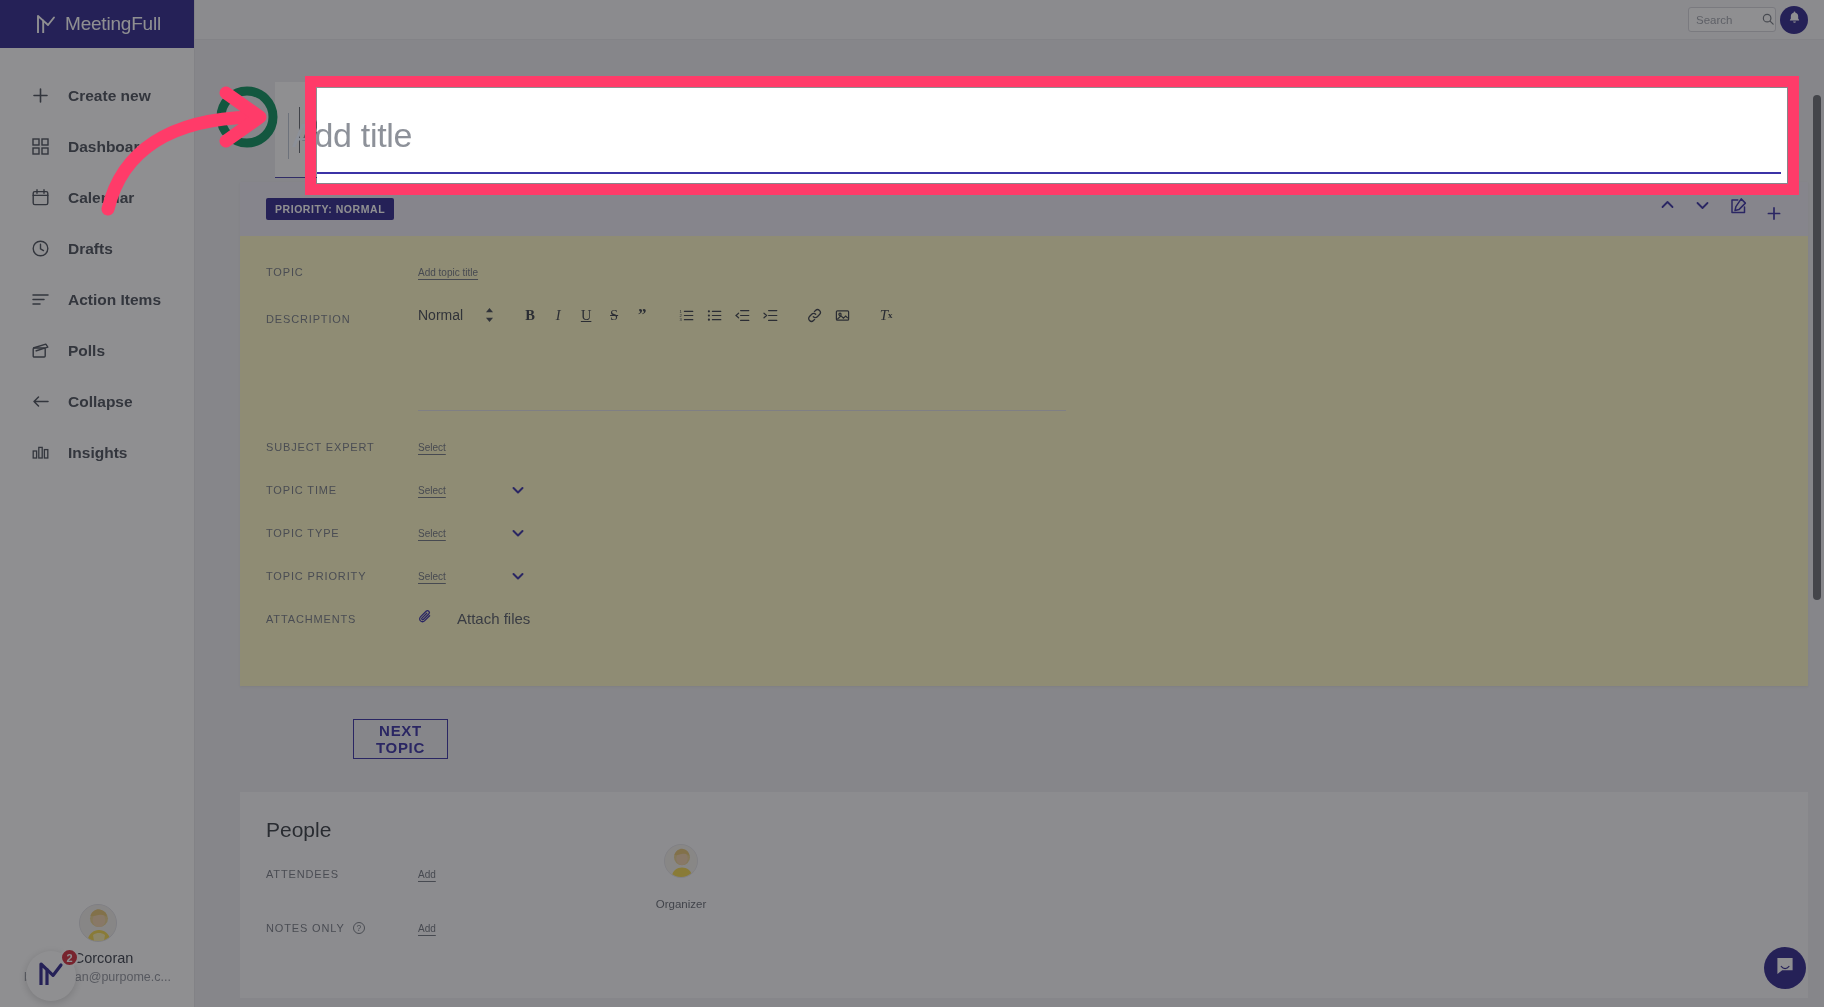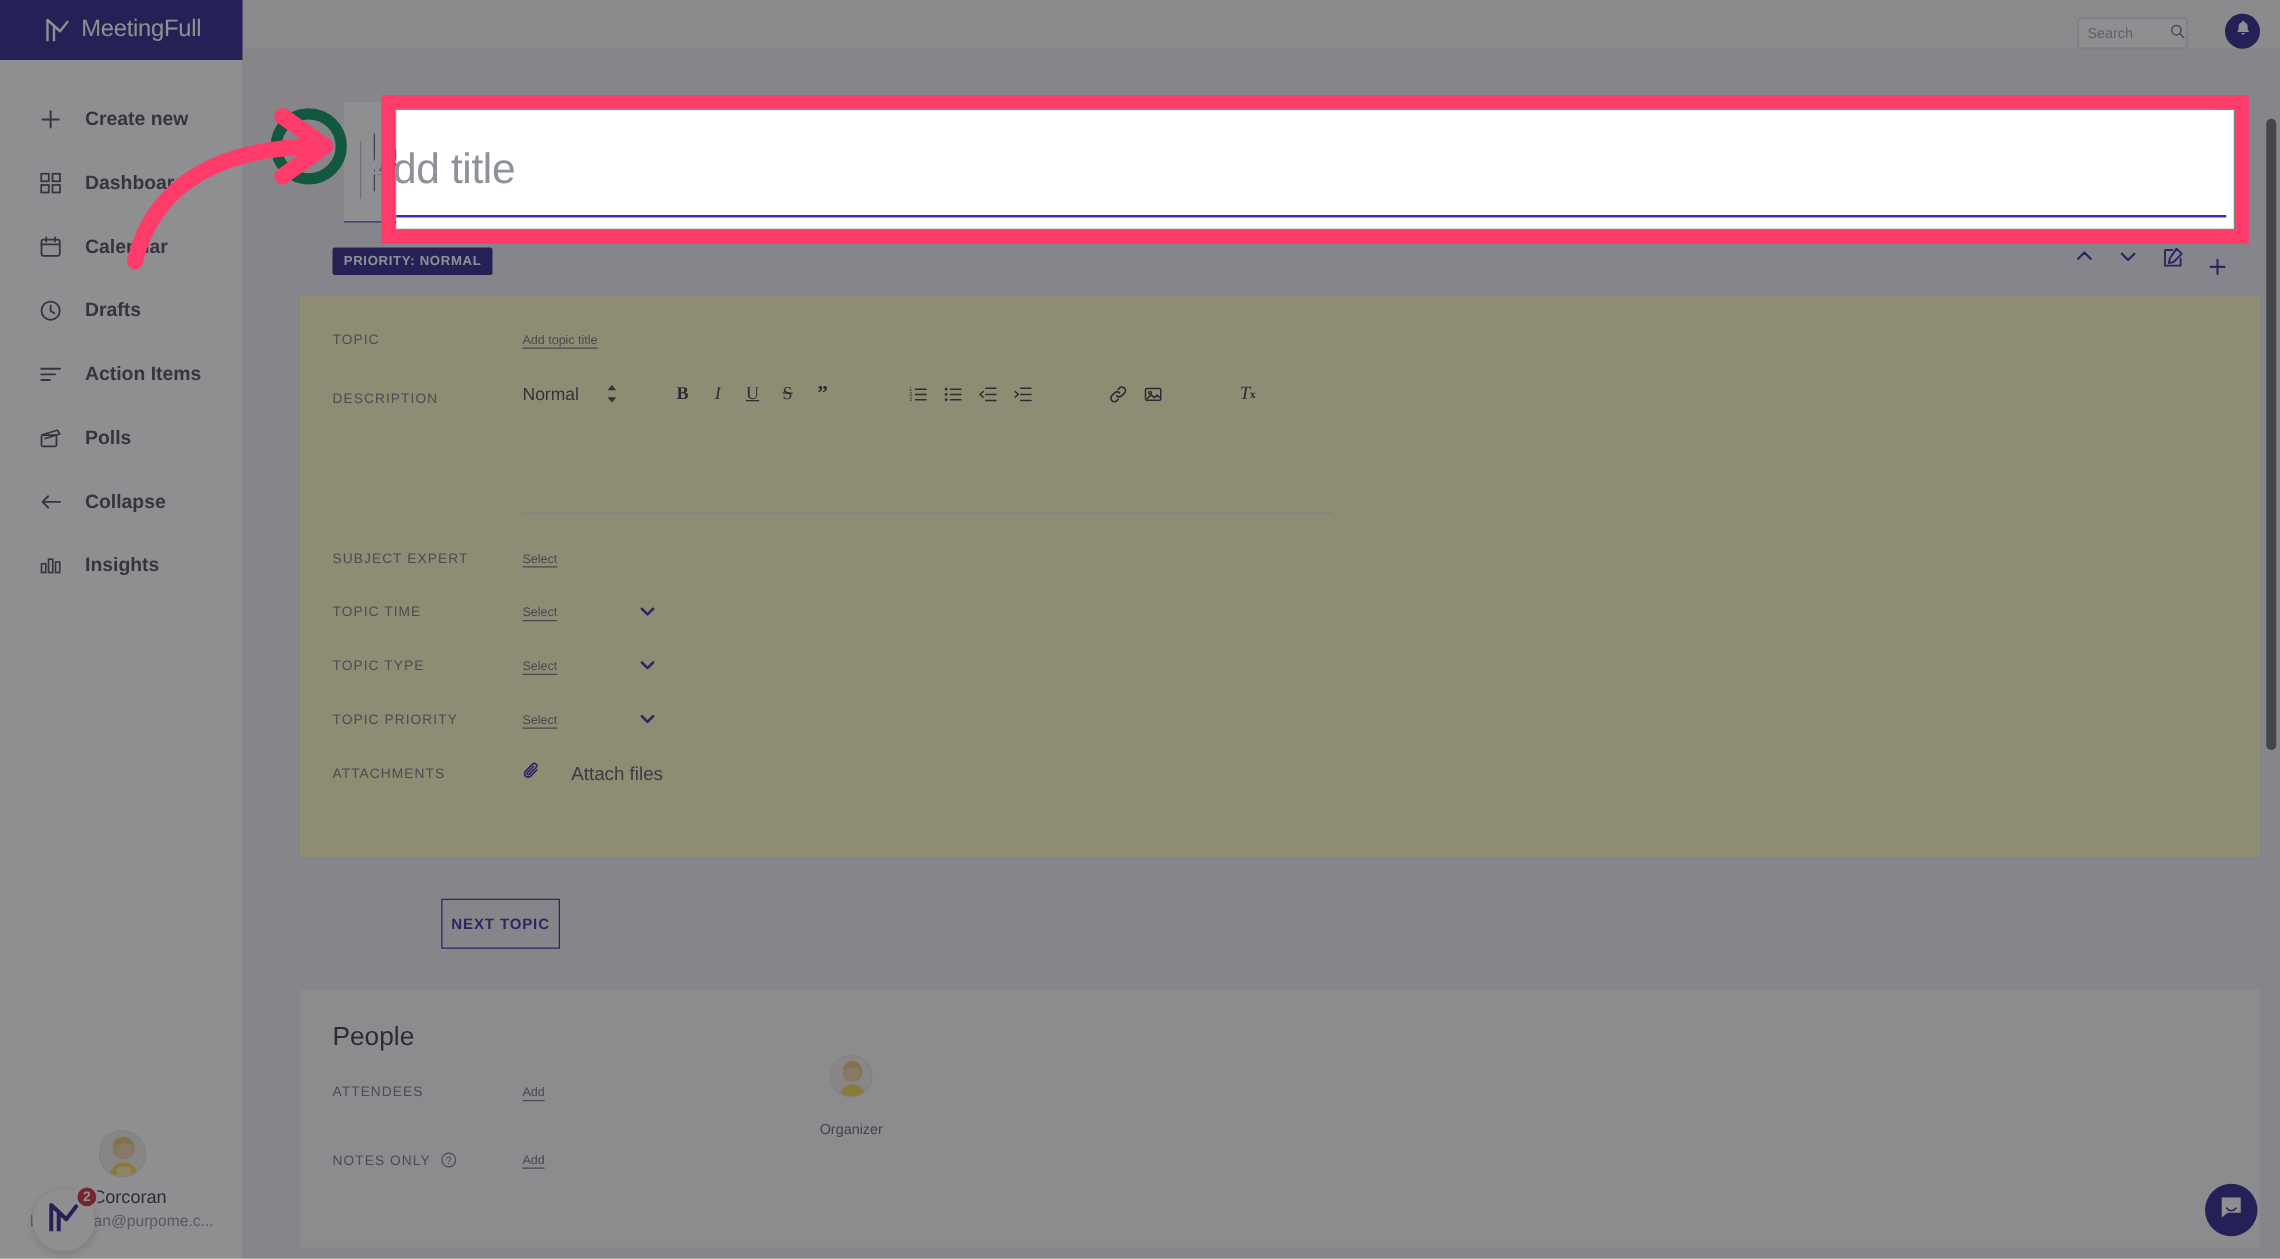--- a/index.html
+++ b/index.html
@@ -64,22 +64,22 @@
     min-width: 19px; height: 19px; border-radius: 50%;
     background: #cf2131; color: #fff; font-size: 11px; font-weight: 700;
     display: flex; align-items: center; justify-content: center;
     border: 2px solid #fff;
   }
 
   
   .topbar {
     position: absolute; left: 195px; top: 0; right: 0; height: 40px;
     background: #f7f7f9; border-bottom: 1px solid #e6e6ea;
-    display: flex; align-items: flex-end; justify-content: flex-end;
-    padding-right: 16px; gap: 30px;
+    display: flex; align-items: center; justify-content: flex-end;
+    padding-right: 16px; gap: 4px;
   }
   .search-box {
     width: 88px; height: 25px; border: 1px solid #d3d3da; border-radius: 3px;
     background: #fff; display: flex; align-items: center;
     padding: 0 7px; gap: 6px;
   }
   .search-input {
     border: none; outline: none; background: transparent;
     font-family: inherit; font-size: 11.5px; color: #4a4f59; width: 60px;
   }
@@ -137,21 +137,21 @@
     font-size: 11px; letter-spacing: .85px; color: #6f747e; font-weight: 400;
   }
   .row-field { flex: 1; }
   .link-ghost {
     font-size: 10px; color: #6a6f79; text-decoration: underline;
     text-underline-offset: 3px; cursor: pointer; display: inline-block;
   }
 
   
   .editor-wrap { margin-top: -3px; }
-  .tb { display: flex; align-items: center; gap: 16px; height: 26px; }
+  .tb { display: flex; align-items: center; gap: 0; height: 26px; }
   .tb-sel {
     display: flex; align-items: center; gap: 22px; margin-right: 22px;
     font-size: 14px; color: #3a3f48; cursor: pointer;
   }
   .tb-sel .arrows { display: flex; flex-direction: column; gap: 2px; }
   .tb-grp { display: flex; align-items: center; }
   .tb-btn {
     width: 22px; height: 24px; display: flex; align-items: center;
     justify-content: center; cursor: pointer; color: #2f343d;
     font-size: 14.5px; margin: 0 3px;
@@ -161,21 +161,21 @@
   .editor-rule { height: 1px; background: #dedee4; width: 648px; margin-top: 2px; }
 
   .chev { color: #2d24a0; margin-left: 60px; cursor: pointer; display: inline-flex; vertical-align: middle;}
   .attach { display: inline-flex; align-items: center; gap: 24px; cursor: pointer; }
   .attach .lbl { font-size: 15px; color: #4d525c; }
   .attach svg { color: #2d24a0; }
 
   .next-topic {
     margin: 42px 0 0 113px; width: 95px; height: 40px;
     border: 1px solid #2d24a0; background: transparent; color: #2d24a0;
-    font-family: inherit; font-size: 12px; font-weight: 700; letter-spacing: .7px;
+    font-family: inherit; font-size: 15px; font-weight: 700; letter-spacing: .7px;
     cursor: pointer;
   }
 
   
   .people {
     position: absolute; left: 45px; top: 752px; width: 1568px;
     background: #f9f9fb; padding: 26px;
   }
   .people-title { font-size: 21px; color: #2b3038; font-weight: 400; margin-bottom: 22px; }
   .attendee {

